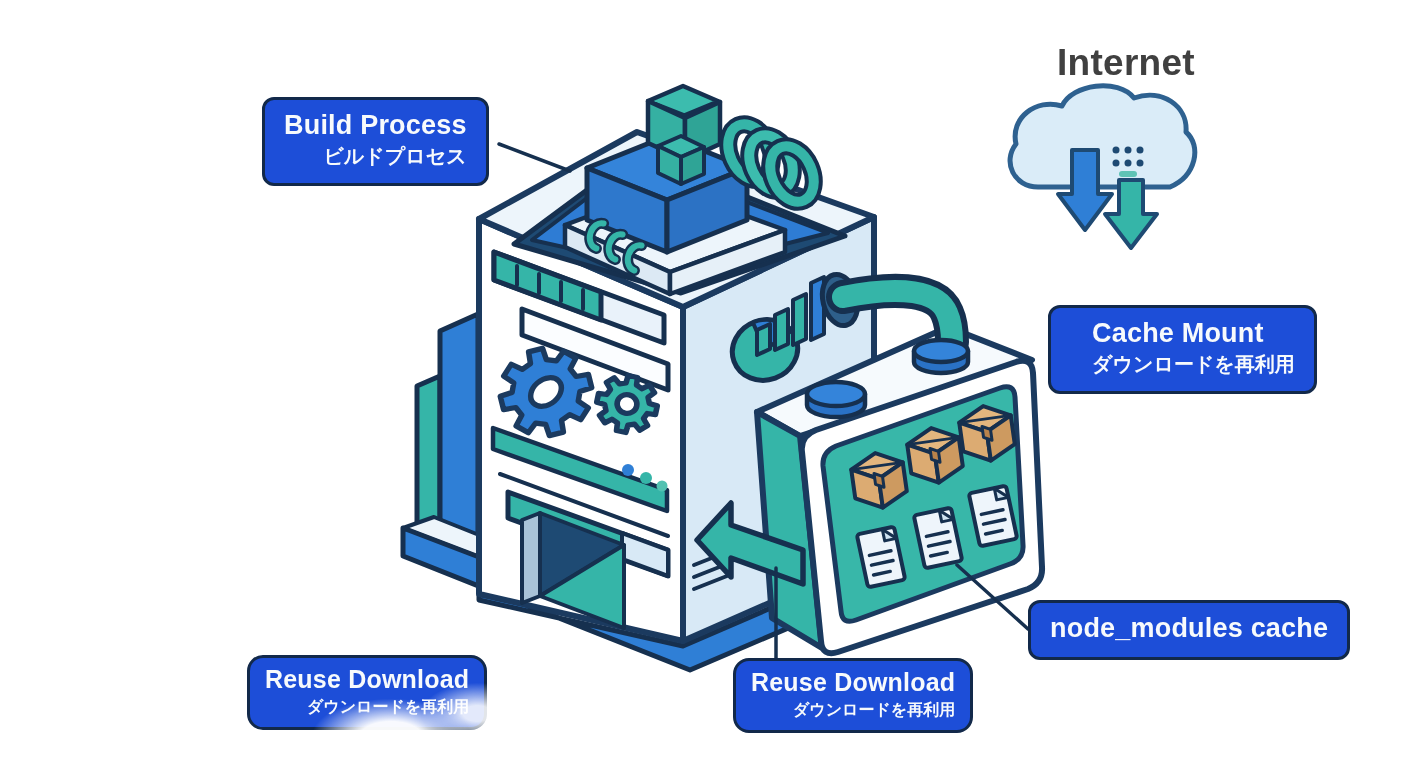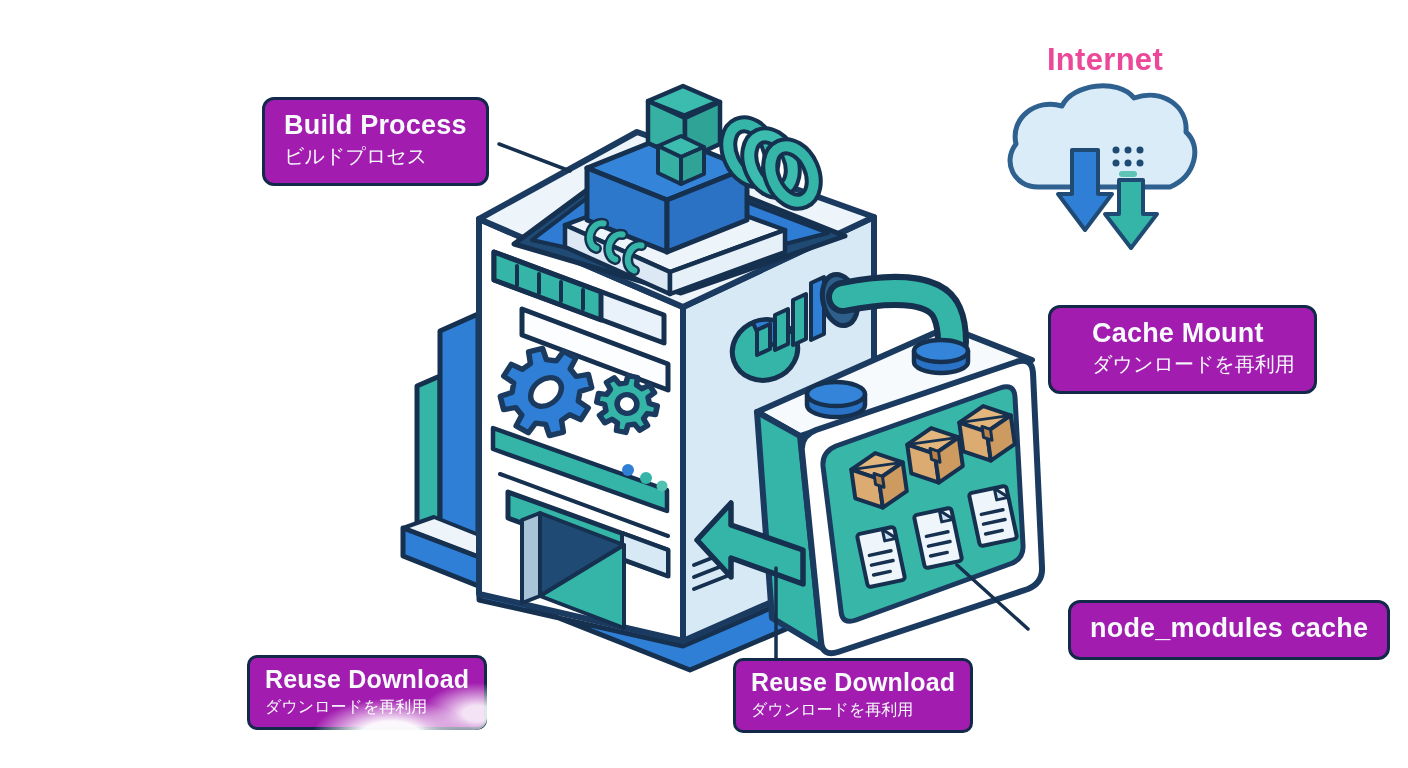--- a/index.html
+++ b/index.html
@@ -4,37 +4,37 @@
 <style>
   html,body{margin:0;padding:0;}
   body{
     width:1408px;height:768px;overflow:hidden;background:#ffffff;
     font-family:"Liberation Sans",sans-serif;position:relative;
   }
   .stage{position:absolute;inset:0;width:1408px;height:768px;}
   svg.diagram{position:absolute;left:0;top:0;}
   svg *{stroke-linejoin:round;stroke-linecap:round;}
   .label{
-    position:absolute;background:#a21caf;border:3px solid #12294a;border-radius:12px;
+    position:absolute;background:#1d4ed8;border:3px solid #12294a;border-radius:12px;
     color:#f7fafc;padding:10px 19px 12px;box-sizing:border-box;z-index:5;
   }
   .label .en{font-size:27px;font-weight:bold;line-height:1.18;letter-spacing:.2px;white-space:nowrap;}
-  .label .ja{font-size:20px;font-weight:normal;line-height:1.45;white-space:nowrap;}
-  .label.small{padding:7px 15px 9px;border-radius:10px;}
+  .label .ja{font-size:20px;font-weight:bold;line-height:1.45;white-space:nowrap;text-align:right;}
+  .label.small{padding:7px 15px 9px;border-radius:16px;}
   .label.small .en{font-size:25px;}
   .label.small .ja{font-size:16px;}
   .label.faded::after{
     content:"";position:absolute;inset:-3px;border-radius:12px;pointer-events:none;
     background:
       radial-gradient(110px 52px at 60% 108%, rgba(255,255,255,.97) 28%, rgba(255,255,255,0) 72%),
       radial-gradient(80px 44px at 96% 78%, rgba(255,255,255,.88) 18%, rgba(255,255,255,0) 70%);
   }
   .internet{
-    position:absolute;z-index:5;color:#ec4899;font-weight:bold;font-size:31px;
-    letter-spacing:.3px;text-align:center;width:180px;
+    position:absolute;z-index:5;color:#404040;font-weight:bold;font-size:37px;
+    letter-spacing:.3px;text-align:right;width:180px;
   }
 </style>
 </head>
 <body>
 
 <div class="stage">
 
 <svg class="diagram" width="1408" height="768" viewBox="0 0 1408 768">
 
   <g>
@@ -258,21 +258,21 @@
   <div class="ja">ビルドプロセス</div>
 </div>
 
 <div class="internet" style="left:1015px;top:42px;">Internet</div>
 
 <div class="label" style="left:1048px;top:305px;padding-left:41px;">
   <div class="en">Cache Mount</div>
   <div class="ja">ダウンロードを再利用</div>
 </div>
 
-<div class="label" style="left:1028px;top:600px;margin-left:40px;">
+<div class="label" style="left:1028px;top:600px;">
   <div class="en">node_modules cache</div>
 </div>
 
 <div class="label small" style="left:733px;top:658px;">
   <div class="en">Reuse Download</div>
   <div class="ja">ダウンロードを再利用</div>
 </div>
 
 <div class="label small faded" style="left:247px;top:655px;">
   <div class="en">Reuse Download</div>

